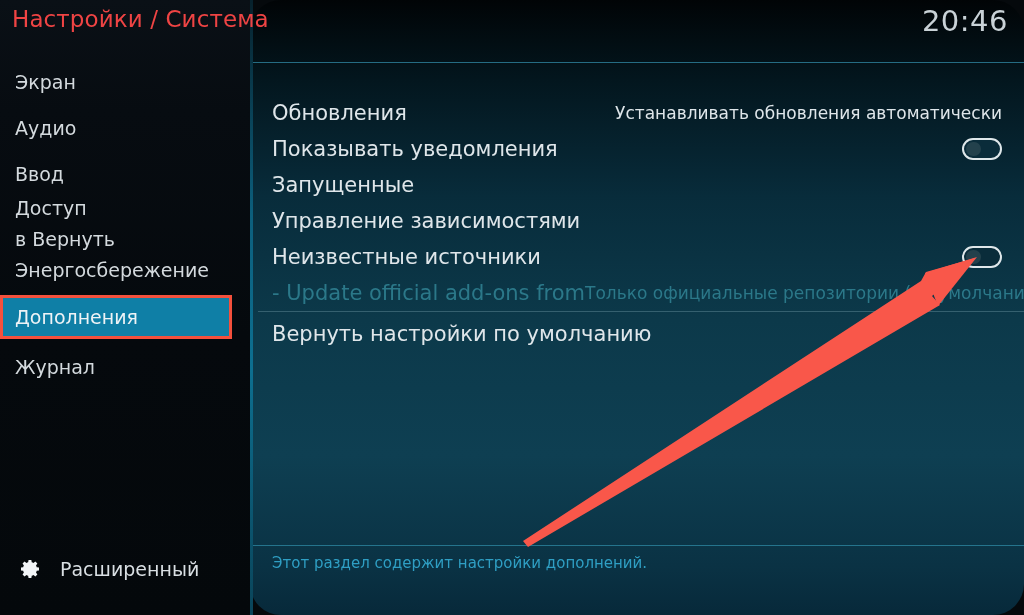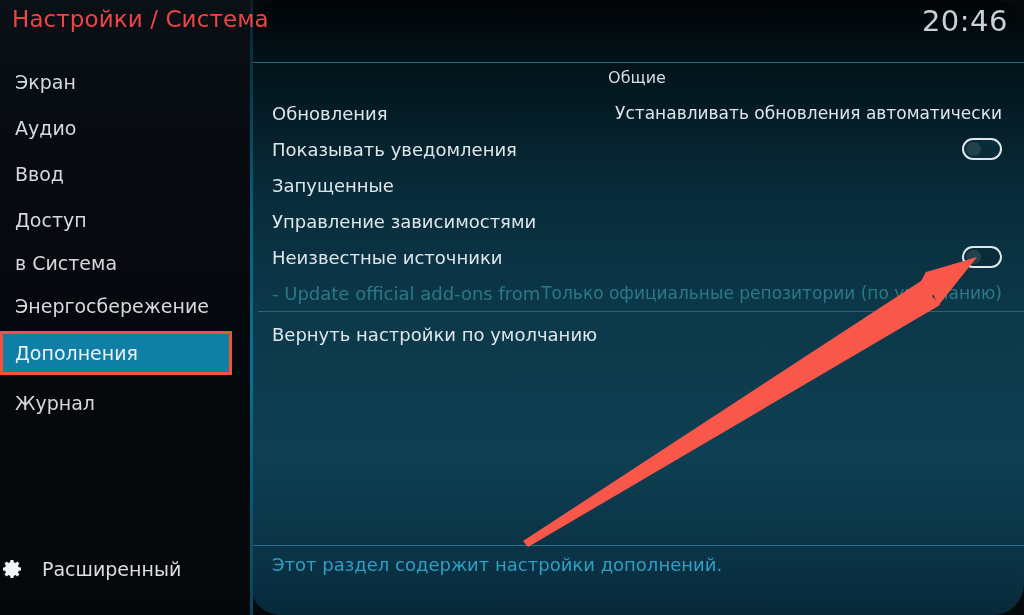--- a/index.html
+++ b/index.html
@@ -41,35 +41,36 @@
     position: relative;
     height: 36px;
     display: flex;
     align-items: center;
     padding-left: 15px;
     font-size: 19px;
     color: #d4dade;
     white-space: nowrap;
   }
   .menu-item.gap { margin-top: 10px; text-align: right; }
-  .menu-item.tight { margin-top: 12px; height: 31px; }
+  .menu-item.tight { margin-top: 0px; height: 31px; }
   .menu-item.selected {
     background: #0f7fa6;
     border: 3px solid #f4503c;
     color: #eef3f6;
     height: 44px;
     padding-left: 12px;
   }
 
   .footer-item {
     position: absolute;
     left: 0; bottom: 26px;
     width: 250px; height: 40px;
     display: flex;
     align-items: center;
+    padding-left: 18px;
     font-size: 19px;
     color: #d9dfe3;
   }
   .gear { width: 24px; height: 24px; margin-right: 18px; flex: 0 0 auto; }
 
   
   .content {
     position: absolute;
     left: 250px; top: 0;
     width: 774px; height: 615px;
@@ -144,21 +145,21 @@
 
   .rows { position: absolute; left: 0; top: 95px; width: 774px; }
   .row {
     position: relative;
     height: 36px;
     display: flex;
     align-items: center;
     padding: 0 22px;
   }
   .row .label {
-    font-size: 18px;
+    font-size: 21px;
     color: #dfe6ea;
     white-space: nowrap;
   }
   .row .value {
     margin-left: auto;
     font-size: 17px;
     color: #dfe6ea;
     white-space: nowrap;
   }
   .row.disabled .label,
@@ -179,21 +180,21 @@
     width: 15px; height: 14px;
     border-radius: 8px;
     background: #23414c;
   }
 
   .reset-row { position: absolute; left: 0; top: 316px; width: 612px; }
 
   .status-bar {
     position: absolute;
     left: 22px; top: 554px;
-    font-size: 18px;
+    font-size: 15px;
     color: #2f9fc4;
     white-space: nowrap;
   }
 
   
   .arrow-layer {
     position: absolute;
     left: 0; top: 0; width: 1024px; height: 615px;
     pointer-events: none;
   }
@@ -217,21 +218,21 @@
 
       <div class="menu-item gap">
         <span>Ввод</span>
       </div>
 
       <div class="menu-item tight">
         <span>Доступ</span>
       </div>
 
       <div class="menu-item tight">
-        <span>в Система</span>
+        <span>в Вернуть</span>
       </div>
 
       <div class="menu-item tight">
         <span>Энергосбережение</span>
       </div>
 
       <div class="menu-item selected gap">
         <span>Дополнения</span>
       </div>
 
@@ -253,21 +254,20 @@
 
   </div>
 
   <div class="content">
     <div class="content-edge"></div>
 
     <div class="clock">20:46</div>
 
     <div class="rule top"></div>
 
-    <div class="section-header">Общие</div>
 
     <div class="rows">
 
       <div class="row">
         <span class="label">Обновления</span>
         <span class="value">Устанавливать обновления автоматически</span>
       </div>
 
       <div class="row">
         <span class="label">Показывать уведомления</span>

